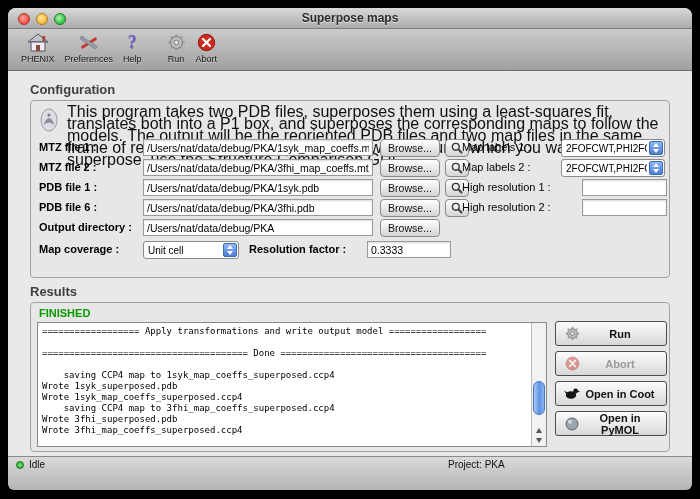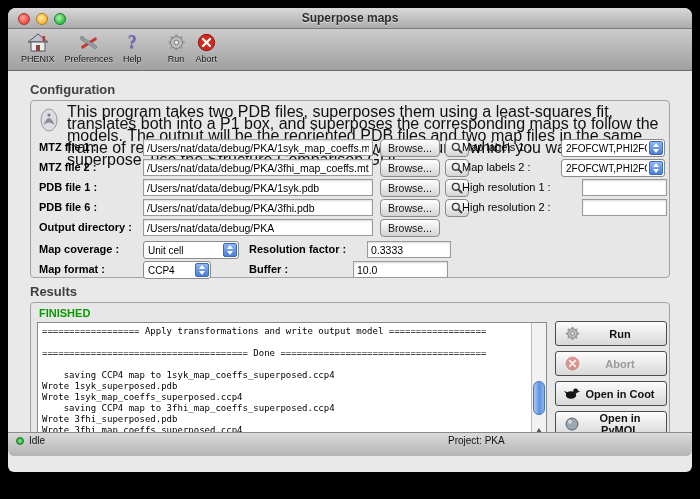--- a/index.html
+++ b/index.html
@@ -91,21 +91,21 @@
   .rbtn { position:absolute; left:524px; width:112px; height:25px;
           border:1px solid #4c4c4c; border-radius:3px;
           background:linear-gradient(#fcfcfc,#d8d8d8);
           display:flex; align-items:center; padding:0 7px; cursor:default; }
   .rbtn .icn { width:18px; display:flex; justify-content:center; }
   .rbtn .blabel { flex:1; text-align:center; font-weight:bold; font-size:11px; color:#111; }
   .rbtn.disabled .blabel { color:#9b9b9b; }
   .rbtn.disabled .icn { opacity:.45; }
 
   
-  .statusbar { position:absolute; left:0; right:0; top:424px; height:24px;
+  .statusbar { position:absolute; left:0; right:0; top:448px; height:34px;
                border-top:1px solid #8a8a8a; border-radius:0 0 6px 6px;
                background:linear-gradient(#dadada,#b4b4b4); }
   .status-dot { position:absolute; left:8px; top:4px; width:8px; height:8px; border-radius:50%;
                 background:radial-gradient(circle at 3px 3px,#8ee98a,#2fb83a 65%,#1e8f2a);
                 border:1px solid #1c7a26; }
   .status-text { position:absolute; left:21px; top:2px; font-size:10px; color:#111; }
   .project { position:absolute; left:440px; top:2px; font-size:10px; color:#111; }
 </style>
 </head>
 <body>
@@ -265,32 +265,20 @@
         <span class="combo-text">Unit cell</span>
         <span class="stepper">
             <i class="up"></i>
             <i class="dn"></i>
           </span>
       </div>
       <span class="lab2" style="left:218px">Resolution factor :</span>
       <input class="tf" style="left: 336px; width: 84px;" value="0.3333">
     </div>
 
-    <div class="frow" style="top:160px">
-      <span class="lab">Map format :</span>
-      <div class="combo" style="left:112px;width:68px">
-        <span class="combo-text">CCP4</span>
-        <span class="stepper">
-            <i class="up"></i>
-            <i class="dn"></i>
-          </span>
-      </div>
-      <span class="lab2" style="left:218px">Buffer :</span>
-      <input class="tf" style="left: 322px; width: 95px;" value="10.0">
-    </div>
   </div>
 
   <div class="secheading" style="top:276px">Results</div>
 
   <div class="panel res">
     <div class="finished">FINISHED</div>
 
     <div class="console">
       <pre>================== Apply transformations and write output model ==================
 

